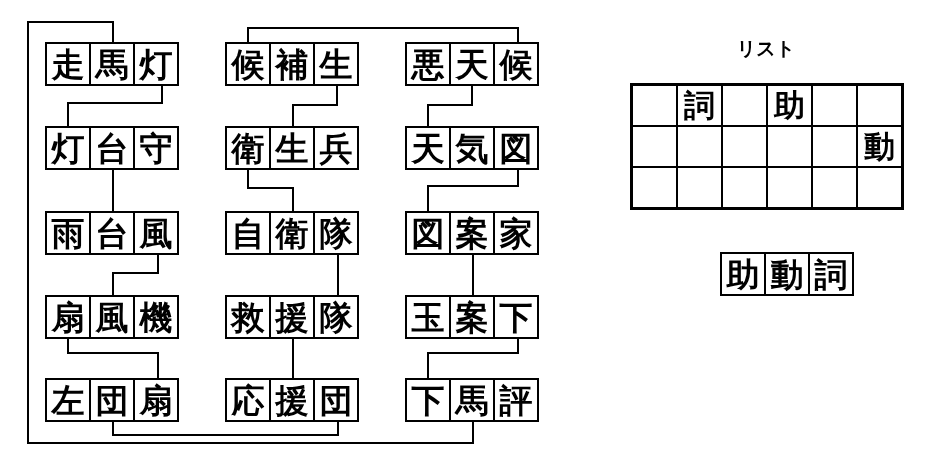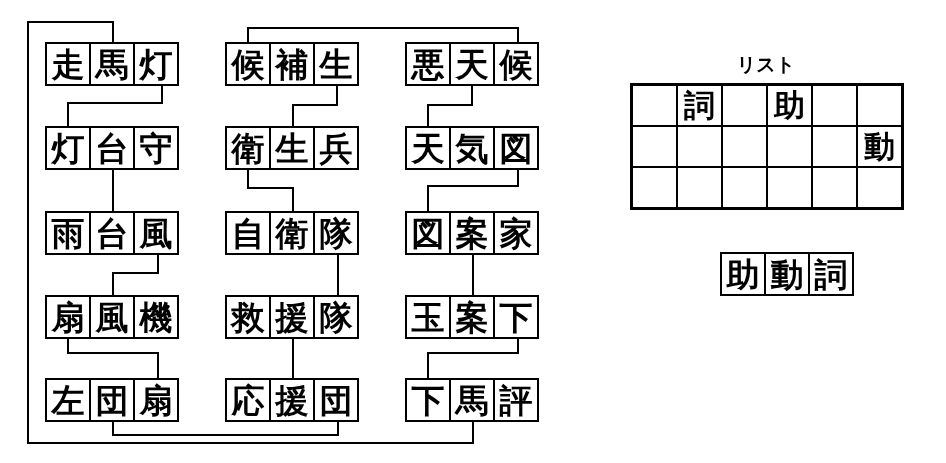--- a/index.html
+++ b/index.html
@@ -38,21 +38,21 @@
     justify-content: center;
     font-size: 33px;
     font-weight: 700;
     line-height: 1;
     background: #ffffff;
   }
   .cell:first-child { margin-left: 0; }
   .list-label {
     position: absolute;
     left: 630px;
-    top: 52px;
+    top: 36px;
     width: 272px;
     text-align: center;
     font-size: 19px;
     font-weight: 700;
   }
   .list-grid {
     position: absolute;
     left: 630px;
     top: 83px;
     display: grid;

